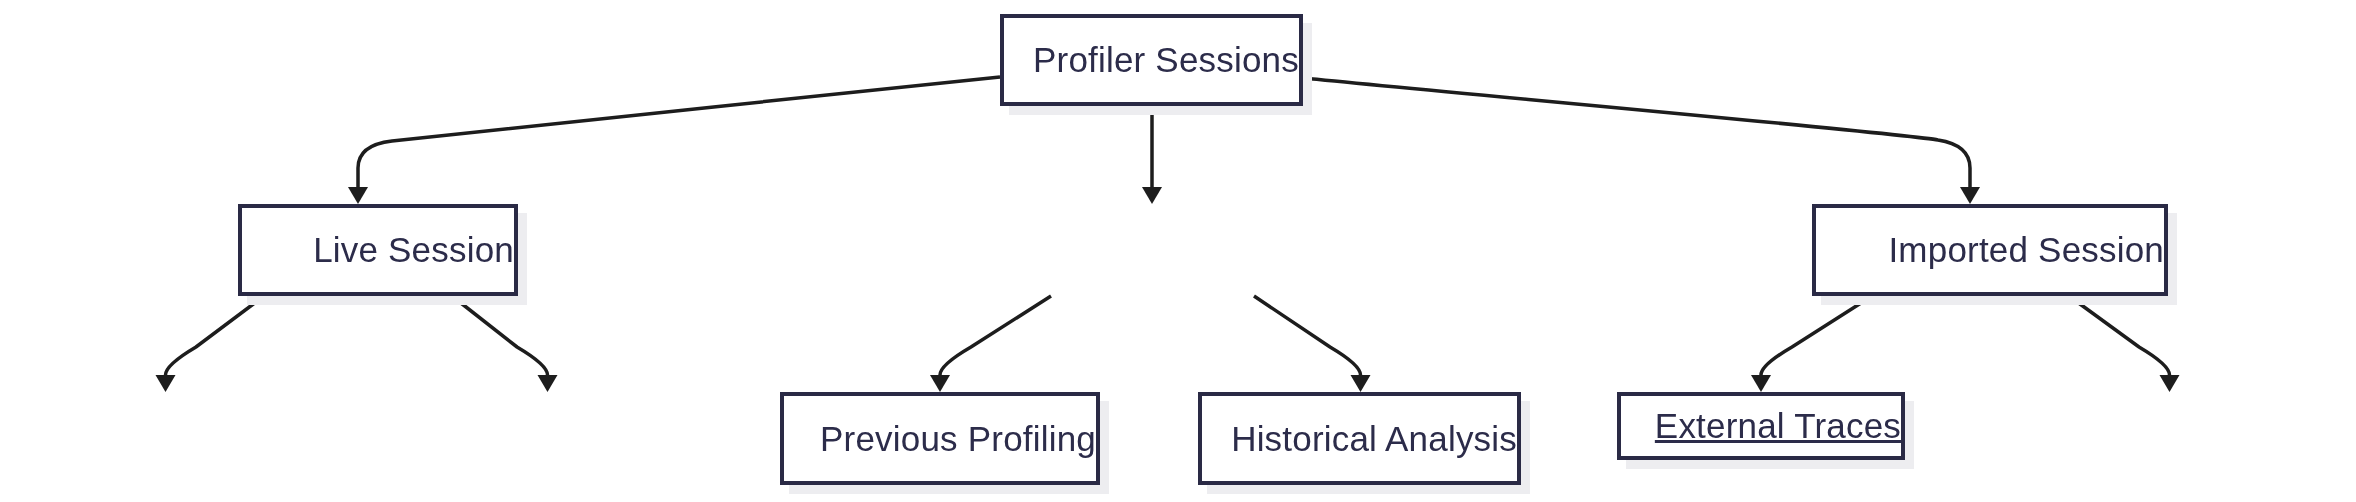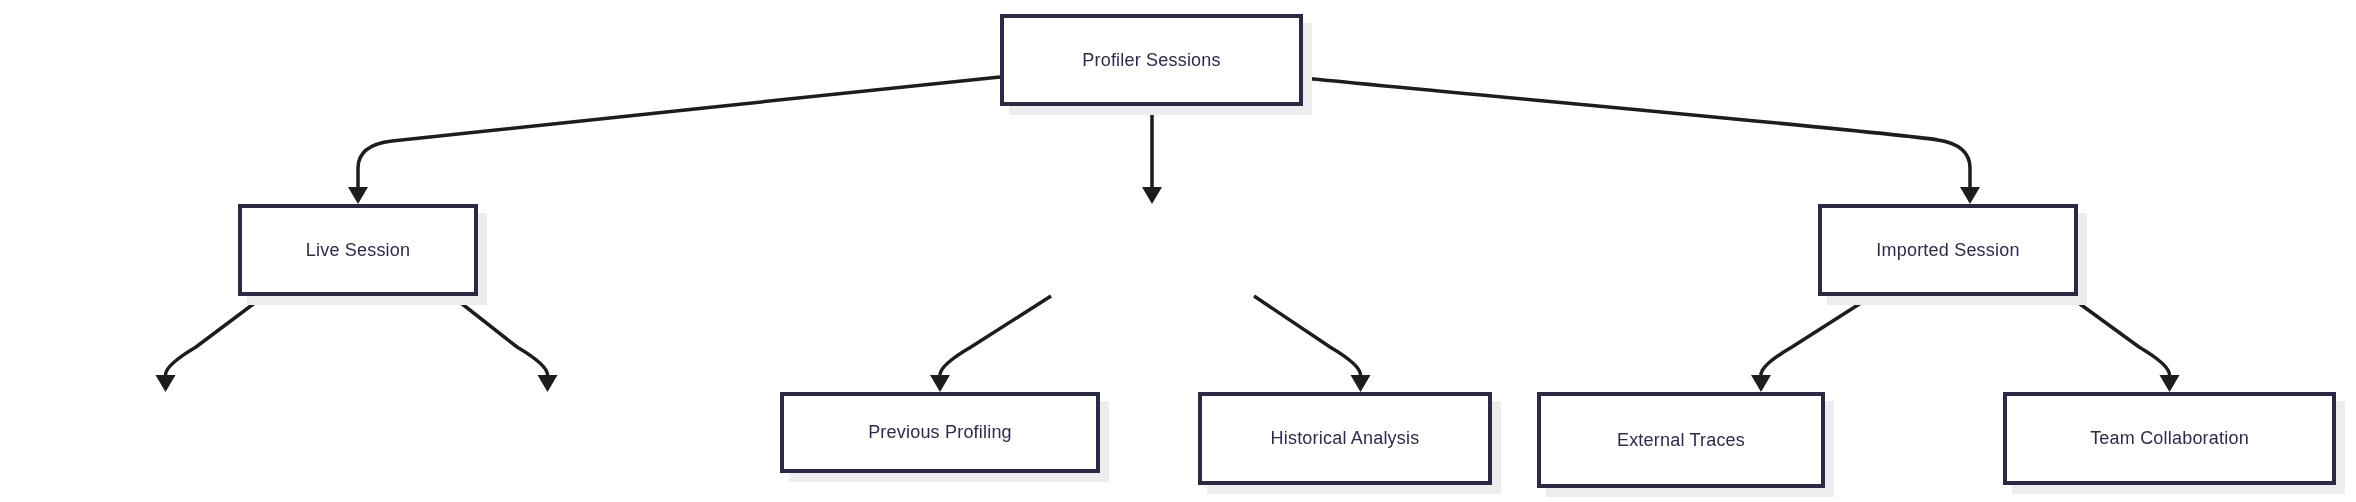--- a/index.html
+++ b/index.html
@@ -27,23 +27,23 @@
     stroke-width: 3.5px;
   }
   .node {
     position: absolute;
     box-sizing: border-box;
     background: #ffffff;
     border: 4px solid #2a2a45;
     box-shadow: 9px 9px 0 0 #ededf0;
     display: flex;
     align-items: center;
-    justify-content: center;
+    justify-content: flex-end;
     color: #2c2c4a;
-    font-size: 18px;
+    font-size: 35px;
     letter-spacing: 0.2px;
     white-space: nowrap;
   }
   .node span { display: inline-block; }
 </style>
 </head>
 <body>
 
 <div class="canvas">
 
@@ -65,40 +65,37 @@
     <path class="edge" marker-end="url(#arrowhead)" d="M1254,296 L1330,347 Q1360.5,365 1360.5,375"></path>
 
     <path class="edge" marker-end="url(#arrowhead)" d="M1872,296 L1792,347 Q1761,365 1761,375"></path>
     <path class="edge" marker-end="url(#arrowhead)" d="M2069,296 L2139,347 Q2169.5,365 2169.5,375"></path>
   </svg>
 
   <div class="node" style="left:1000px; top:14px;  width:303px; height:92px;">
     <span>Profiler Sessions</span>
   </div>
 
-  <div class="node" style="left:238px;  top:204px; width:240px; height:92px;">
+  <div class="node" style="left:238px;  top:204px; width:280px; height:92px;">
     <span>Live Session</span>
   </div>
 
 
-  <div class="node" style="left:1812px; top:204px; width:260px; height:92px;margin-left:6px;">
+  <div class="node" style="left:1812px; top:204px; width:356px; height:92px;">
     <span>Imported Session</span>
   </div>
 
 
 
-  <div class="node" style="left:780px;  top:392px; width:320px; height:81px;">
+  <div class="node" style="left:780px;  top:392px; width:320px; height:93px;">
     <span>Previous Profiling</span>
   </div>
 
-  <div class="node" style="left:1198px; top:392px; width:294px; height:93px;">
+  <div class="node" style="left:1198px; top:392px; width:323px; height:93px;">
     <span>Historical Analysis</span>
   </div>
 
-  <div class="node" style="left:1537px; top:392px; width:288px; height:96px;">
+  <div class="node" style="left:1617px; top:392px; width:288px; height:68px;text-decoration:underline;">
     <span>External Traces</span>
   </div>
 
-  <div class="node" style="left:2003px; top:392px; width:333px; height:93px;">
-    <span>Team Collaboration</span>
-  </div>
 
 </div>
 
 </body></html>

